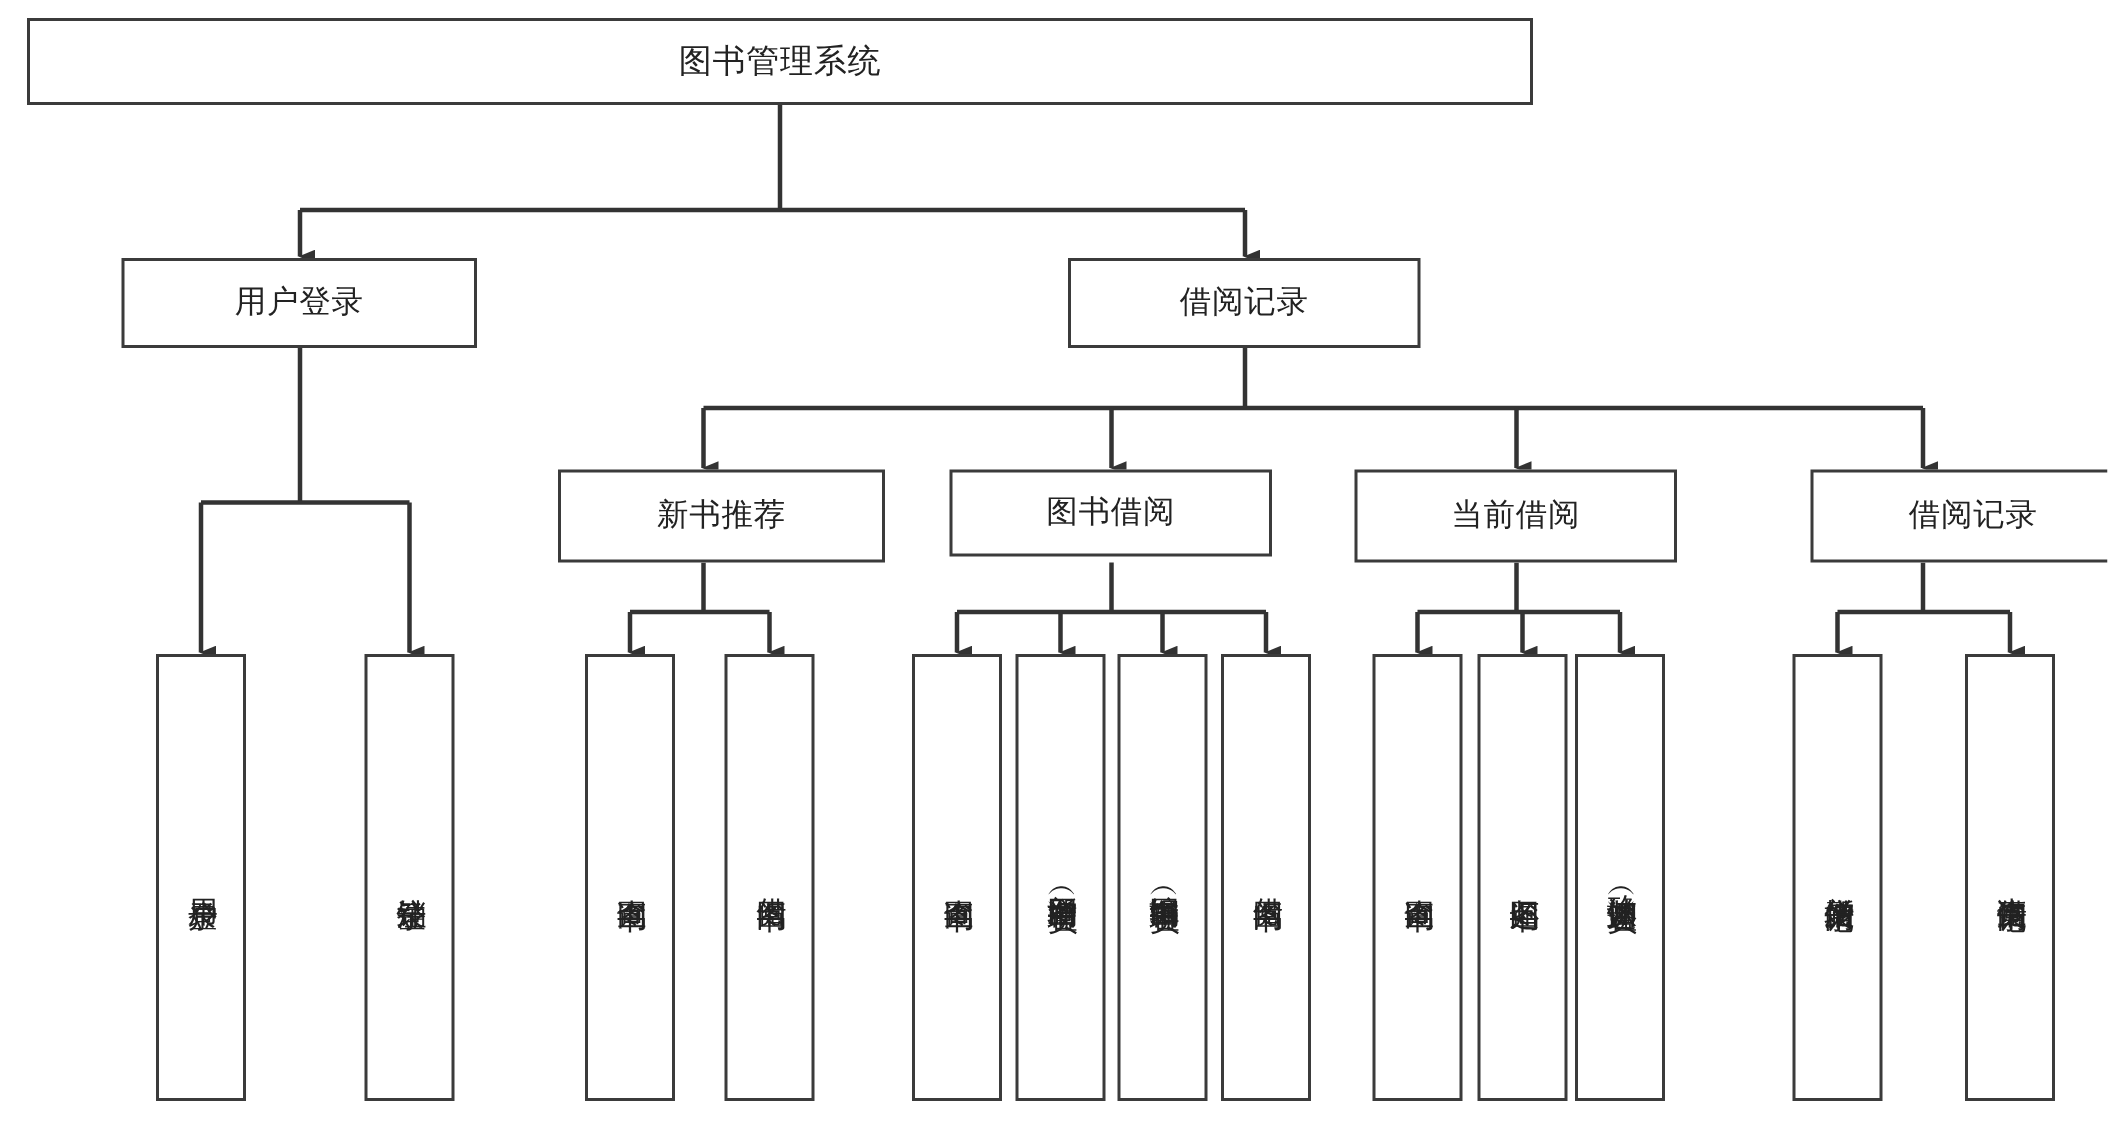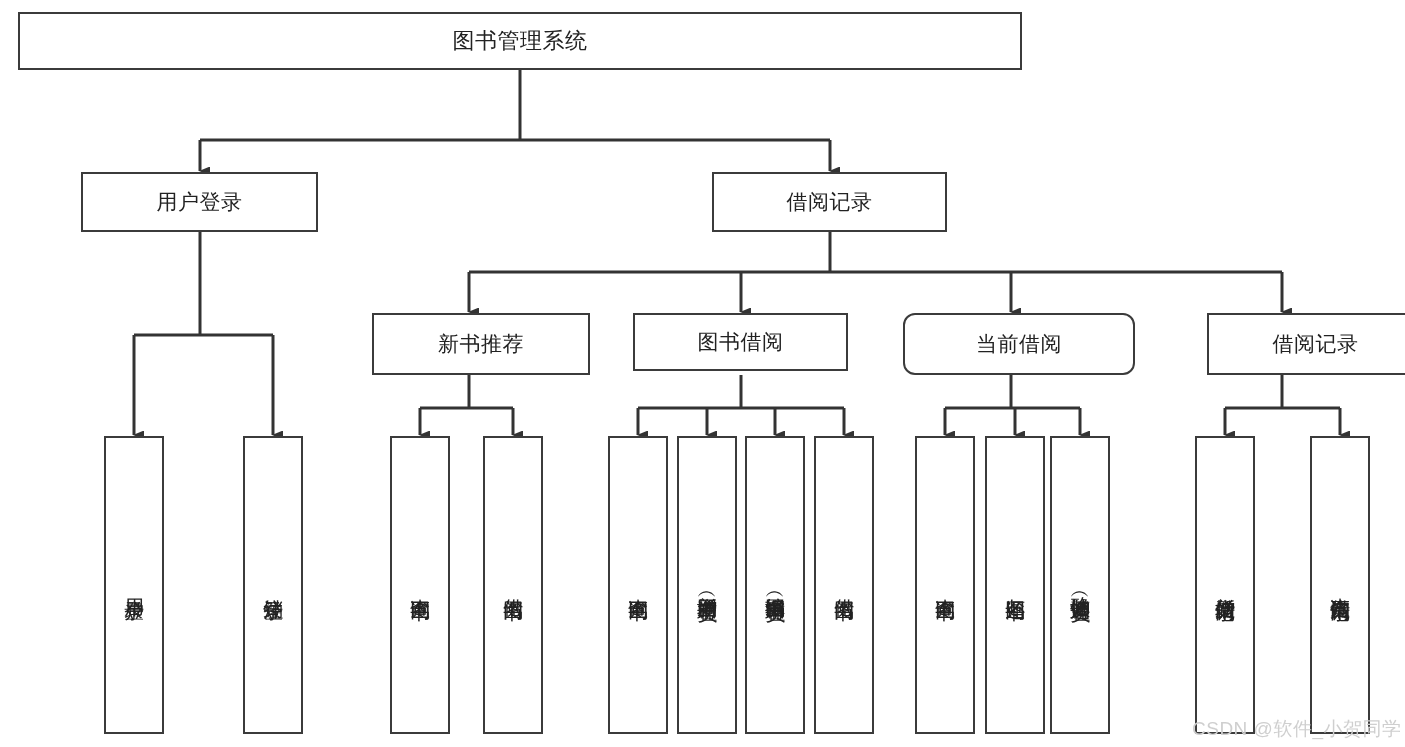--- a/index.html
+++ b/index.html
@@ -119,21 +119,21 @@
       </div>
       <div class="node-box" style="left: 712px; top: 172px; width: 235px; height: 60px;">
         <span class="node-label">借阅记录</span>
       </div>
       <div class="node-box" style="left: 372px; top: 313px; width: 218px; height: 62px;">
         <span class="node-label">新书推荐</span>
       </div>
       <div class="node-box" style="left: 633px; top: 313px; width: 215px; height: 58px;">
         <span class="node-label">图书借阅</span>
       </div>
-      <div class="node-box" style="left: 903px; top: 313px; width: 232px; height: 62px; border-radius: 12px;">
+      <div class="node-box" style="left: 903px; top: 313px; width: 215px; height: 62px;">
         <span class="node-label">当前借阅</span>
       </div>
       <div class="node-box" style="left: 1207px; top: 313px; width: 217px; height: 62px;">
         <span class="node-label">借阅记录</span>
       </div>
       <div class="node-box node-leaf" style="left: 104px; top: 436px; width: 60px; height: 298px;">
         <span class="node-label">用户登录</span>
       </div>
       <div class="node-box node-leaf" style="left: 243px; top: 436px; width: 60px; height: 298px;">
         <span class="node-label">注销登录</span>
@@ -165,14 +165,13 @@
       <div class="node-box node-leaf" style="left: 1050px; top: 436px; width: 60px; height: 298px;">
         <span class="node-label">确认归还（管理员）</span>
       </div>
       <div class="node-box node-leaf" style="left: 1195px; top: 436px; width: 60px; height: 298px;">
         <span class="node-label">新增借阅记录</span>
       </div>
       <div class="node-box node-leaf" style="left: 1310px; top: 436px; width: 60px; height: 298px;">
         <span class="node-label">查询借阅记录</span>
       </div>
     </div>
-  <div class="watermark" style="left: 1192px; top: 716px;">CSDN @软件_小贺同学</div>
 </div>
 
 </body></html>

